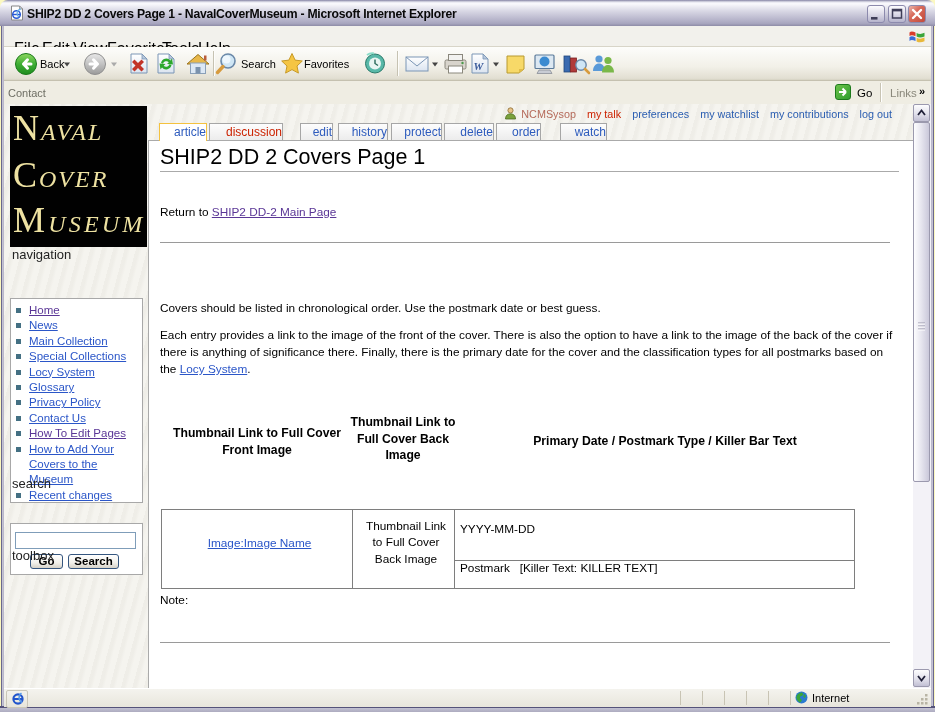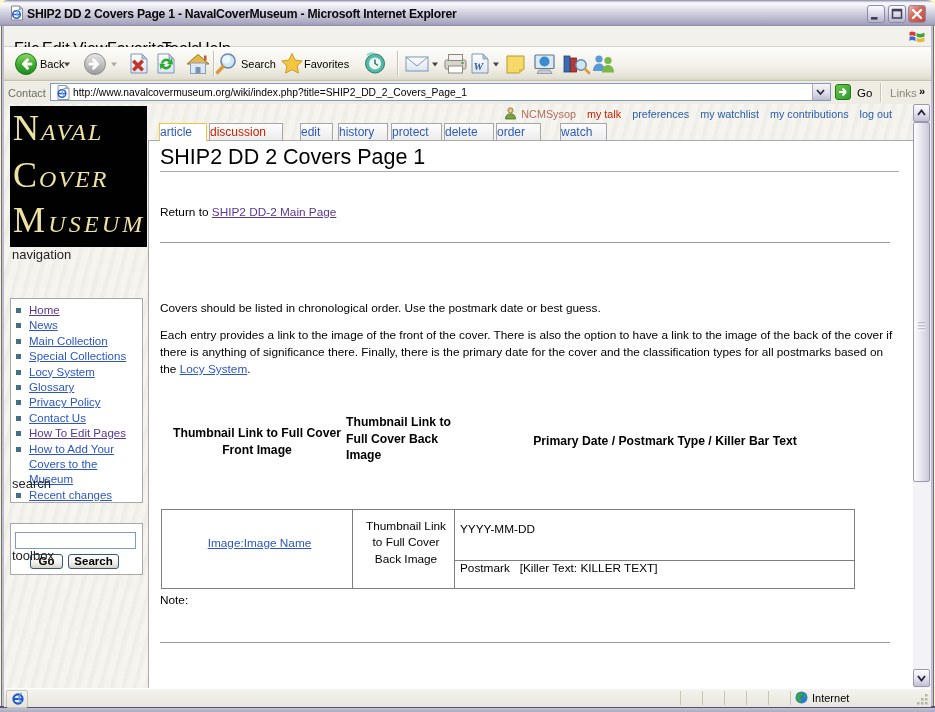--- a/index.html
+++ b/index.html
@@ -52,21 +52,21 @@
 #logo{position:absolute;left:6px;top:2px;width:137px;height:141px;background:#010101;font-family:"Liberation Serif",serif;color:#eee2a2;}
 #logo div{position:absolute;left:3px;white-space:nowrap;letter-spacing:2px;}
 #logo .big{font-size:36px;} #logo .sml{font-size:24px;font-style:italic;}
 .plabel{position:absolute;left:8px;font-size:13px;color:#222;}
 .pbox{position:absolute;left:6px;width:133px;background:#fff;border:1px solid #a8a8a8;box-sizing:border-box;margin-top:34px;}
 .pbox ul{margin:4px 0 4px 0;padding-left:18px;list-style:none;}
 .pbox li{font-size:11.5px;line-height:15.4px;position:relative;}
 .pbox li:before{content:"";position:absolute;left:-13px;top:5px;width:5px;height:5px;background:#447083;}
 .pbox a{text-decoration:underline;color:#2b56c8;}
 #content{position:absolute;left:144px;top:36px;width:765px;height:548px;background:#fff;border-top:1px solid #aaa;border-left:1px solid #aaa;}
-.tab{position:absolute;bottom:548px;height:17px;box-sizing:border-box;background:linear-gradient(180deg,#fdfdfd 0,#ececec 100%);border:1px solid #a6a6a6;border-bottom:none;font-size:12px;color:#2d5bbd;text-align:left;line-height:16px;}
+.tab{position:absolute;bottom:548px;height:17px;box-sizing:border-box;background:linear-gradient(180deg,#fdfdfd 0,#ececec 100%);border:1px solid #a6a6a6;border-bottom:none;font-size:12px;color:#2d5bbd;text-align:right;line-height:16px;}
 #cbody{position:absolute;left:0;top:0;width:765px;height:548px;font-size:11.8px;color:#000;}
 #cbody .cabs{position:absolute;}
 h1.fh{margin:0;font-weight:normal;font-size:21.5px;line-height:25px;color:#000;border-bottom:1px solid #aaa;padding-bottom:1px;}
 hr.w{border:none;border-top:1px solid #9a9a9a;margin:0;}
 table.dt{border-collapse:collapse;}
 table.dt td{border:1px solid #7e7e7e;font-size:11.8px;padding:0 0 13px 5px;}
 .xpbtn{position:absolute;height:15px;border:1px solid #35567f;border-radius:3px;
   background:linear-gradient(180deg,#fff 0,#f2f0ea 60%,#d6d2c8 100%);
   font-size:11.5px;font-weight:bold;color:#000;text-align:center;line-height:13px;box-sizing:border-box;}
 </style></head>
@@ -196,33 +196,20 @@
 <path d="M581 22 L585 26" stroke="#d79b3e" stroke-width="2.6" stroke-linecap="round"></path>
 
 <circle cx="595" cy="12" r="3.6" fill="#5a9ad8"></circle>
 <path d="M589 24 c0 -5 3 -7.5 6 -7.5 c3 0 6 2.5 6 7.5 z" fill="#5a9ad8"></path>
 <circle cx="604" cy="13.5" r="3.6" fill="#7ab84a"></circle>
 <path d="M598 25.5 c0 -5 3 -7.5 6 -7.5 c3 0 6 2.5 6 7.5 z" fill="#7ab84a"></path>
 </svg>
 </div>
 <div class="abs" id="addrbar">
   <span class="albl">Contact</span>
-  <div id="addrcombo">
-    <svg width="16" height="16" style="position:absolute;left:4px;top:1px">
-        <path d="M3 0.5 h8 l3 3 v11 h-11 z" fill="#fdfdfd" stroke="#8a8a8a" stroke-width="0.9"></path>
-        <path d="M11 0.5 l3 3 h-3 z" fill="#cdd5e0" stroke="#8a8a8a" stroke-width="0.6"></path>
-        <circle cx="7" cy="8.5" r="3.8" fill="none" stroke="#2a5ad4" stroke-width="1.5"></circle>
-        <path d="M3.3 8.5 h7.4" stroke="#2a5ad4" stroke-width="1.4"></path>
-        <path d="M9.6 11 a4.1 4.1 0 0 1 1.7 -7.8" stroke="#68b0e8" stroke-width="1.2" fill="none"></path>
-      </svg>
-    <span id="addrtext">http://www.navalcovermuseum.org/wiki/index.php?title=SHIP2_DD_2_Covers_Page_1</span>
-    <div id="addrdrop"><svg width="15" height="15">
-          <path d="M4 6 l3.5 4 3.5 -4" fill="none" stroke="#2a2a38" stroke-width="1.8"></path>
-        </svg></div>
-  </div>
   <div id="gobtn"><svg width="14" height="14">
         <path d="M3 7 h7 M10 7 L6.5 3.5 M10 7 L6.5 10.5" stroke="#fff" stroke-width="2" fill="none"></path>
       </svg></div>
     <span id="golabel">Go</span>
   <div class="asep" style="left:876px"></div>
   <span id="alinks">Links</span>
     <span id="achev">»</span>
 </div>
 <div class="abs" id="client">
   <div class="abs" id="page">
@@ -267,21 +254,21 @@
     </div>
     <div class="plabel" style="top:444px">toolbox</div>
     <div id="content">
         <div id="cbody">
       <h1 class="fh cabs" style="left:11px;top:4px;width:739px">SHIP2 DD 2 Covers Page 1</h1>
       <div class="cabs" style="left:11px;top:64px">Return to <a class="lkv" href="#n">SHIP2 DD-2 Main Page</a></div>
       <hr class="w cabs" style="left:11px;top:101px;width:730px">
       <div class="cabs" style="left:11px;top:160px">Covers should be listed in chronological order. Use the postmark date or best guess.</div>
       <div class="cabs" style="left:11px;top:186px;line-height:17px;white-space:nowrap">Each entry provides a link to the image of the front of the cover. There is also the option to have a link to the image of the back of the cover if<br>there is anything of significance there. Finally, there is the primary date for the cover and the classification types for all postmarks based on<br>the <a class="lk" href="#n">Locy System</a>.</div>
       <div class="cabs" style="left:13px;top:284px;width:190px;text-align:center;font-weight:bold;font-size:12.2px;line-height:16.5px">Thumbnail Link to Full Cover<br>Front Image</div>
-      <div class="cabs" style="left:197px;top:273px;width:114px;font-weight:bold;font-size:12.2px;line-height:16.5px">Thumbnail Link to<br>Full Cover Back<br>Image</div>
+      <div class="cabs" style="left:197px;top:273px;width:114px;text-align:center;font-weight:bold;font-size:12.2px;line-height:16.5px">Thumbnail Link to<br>Full Cover Back<br>Image</div>
       <div class="cabs" style="left:306px;top:293px;width:420px;text-align:center;font-weight:bold;font-size:12.2px">Primary Date / Postmark Type / Killer Bar Text</div>
       <table class="dt cabs" style="left:12px;top:368px;width:694px;height:77px">
         <tbody>
               <tr>
           <td rowspan="2" style="width:185px;text-align:center"><a class="lk" href="#n">Image:Image Name</a></td>
           <td rowspan="2" style="width:96px;text-align:center;line-height:16.5px">Thumbnail Link<br>to Full Cover<br>Back Image</td>
           <td style="height:37px">YYYY-MM-DD</td>
         </tr>
         <tr>
                 <td>Postmark&nbsp;&nbsp;&nbsp;[Killer Text: KILLER TEXT]</td>

